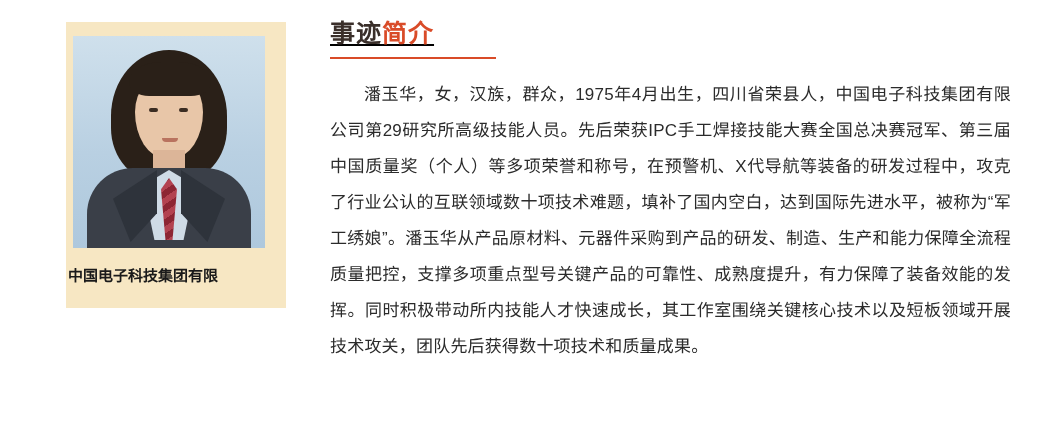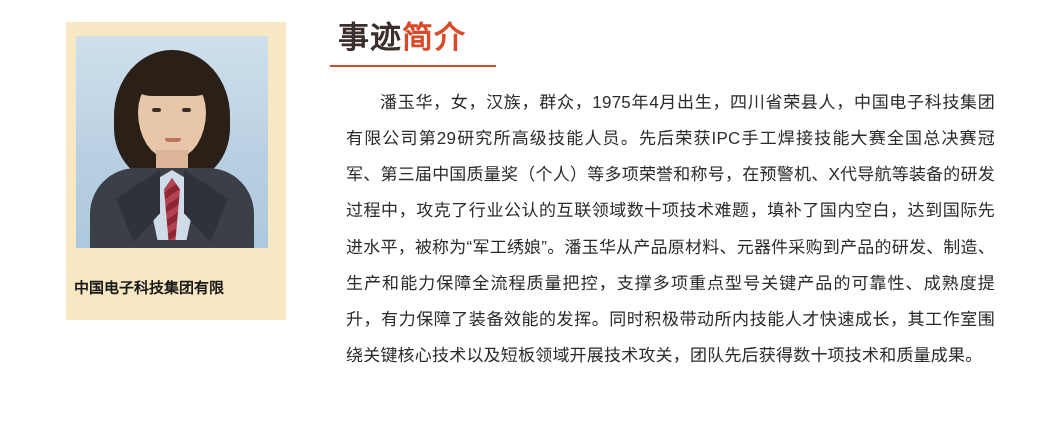--- a/index.html
+++ b/index.html
@@ -22,26 +22,25 @@
     display: flex;
     flex-direction: row;
     align-items: flex-start;
   }
 
   
   .profile-card {
     width: 220px;
     margin: 22px 0 0 66px;
     background: #f7e7c3;
-    padding: 14px 14px 18px 6px;
+    padding: 14px 14px 18px 0;
     box-sizing: border-box;
     display: flex;
     flex-direction: column;
     align-items: center;
-    gap: 12px;
   }
   .portrait-frame {
     width: 192px;
     height: 212px;
     background: #b8cfe0;
     position: relative;
     overflow: hidden;
   }
   
   .portrait-bg {
@@ -162,43 +161,44 @@
     padding-left: 2px;
     box-sizing: border-box;
   }
 
   
   .content {
     flex: 1;
     margin: 16px 34px 0 44px;
   }
   .section-title {
-    font-size: 31px;
+    font-size: 25px;
     font-weight: bold;
     letter-spacing: 1px;
-    margin: 0 0 4px 8px;
+    margin: 0 0 4px 0;
     display: inline-block;
     line-height: 1.4;
+    text-decoration: underline;
   }
   .title-dark { color: #3a2f2a; }
   .title-accent { color: #d94b28; }
   .title-rule {
     height: 2px;
     background: #d94b28;
     width: 166px;
     margin: 2px 0 18px 0;
   }
   .body-text {
     font-size: 17px;
     line-height: 2.12;
     color: #2b2b2b;
     text-align: justify;
     text-indent: 2em;
     letter-spacing: 0.2px;
-    margin: 16px;
+    margin: 0;
   }
 </style>
 </head>
 <body>
 
 <div class="page">
 
   <div class="profile-card">
     <div class="portrait-frame">
       <div class="portrait-bg"></div>

